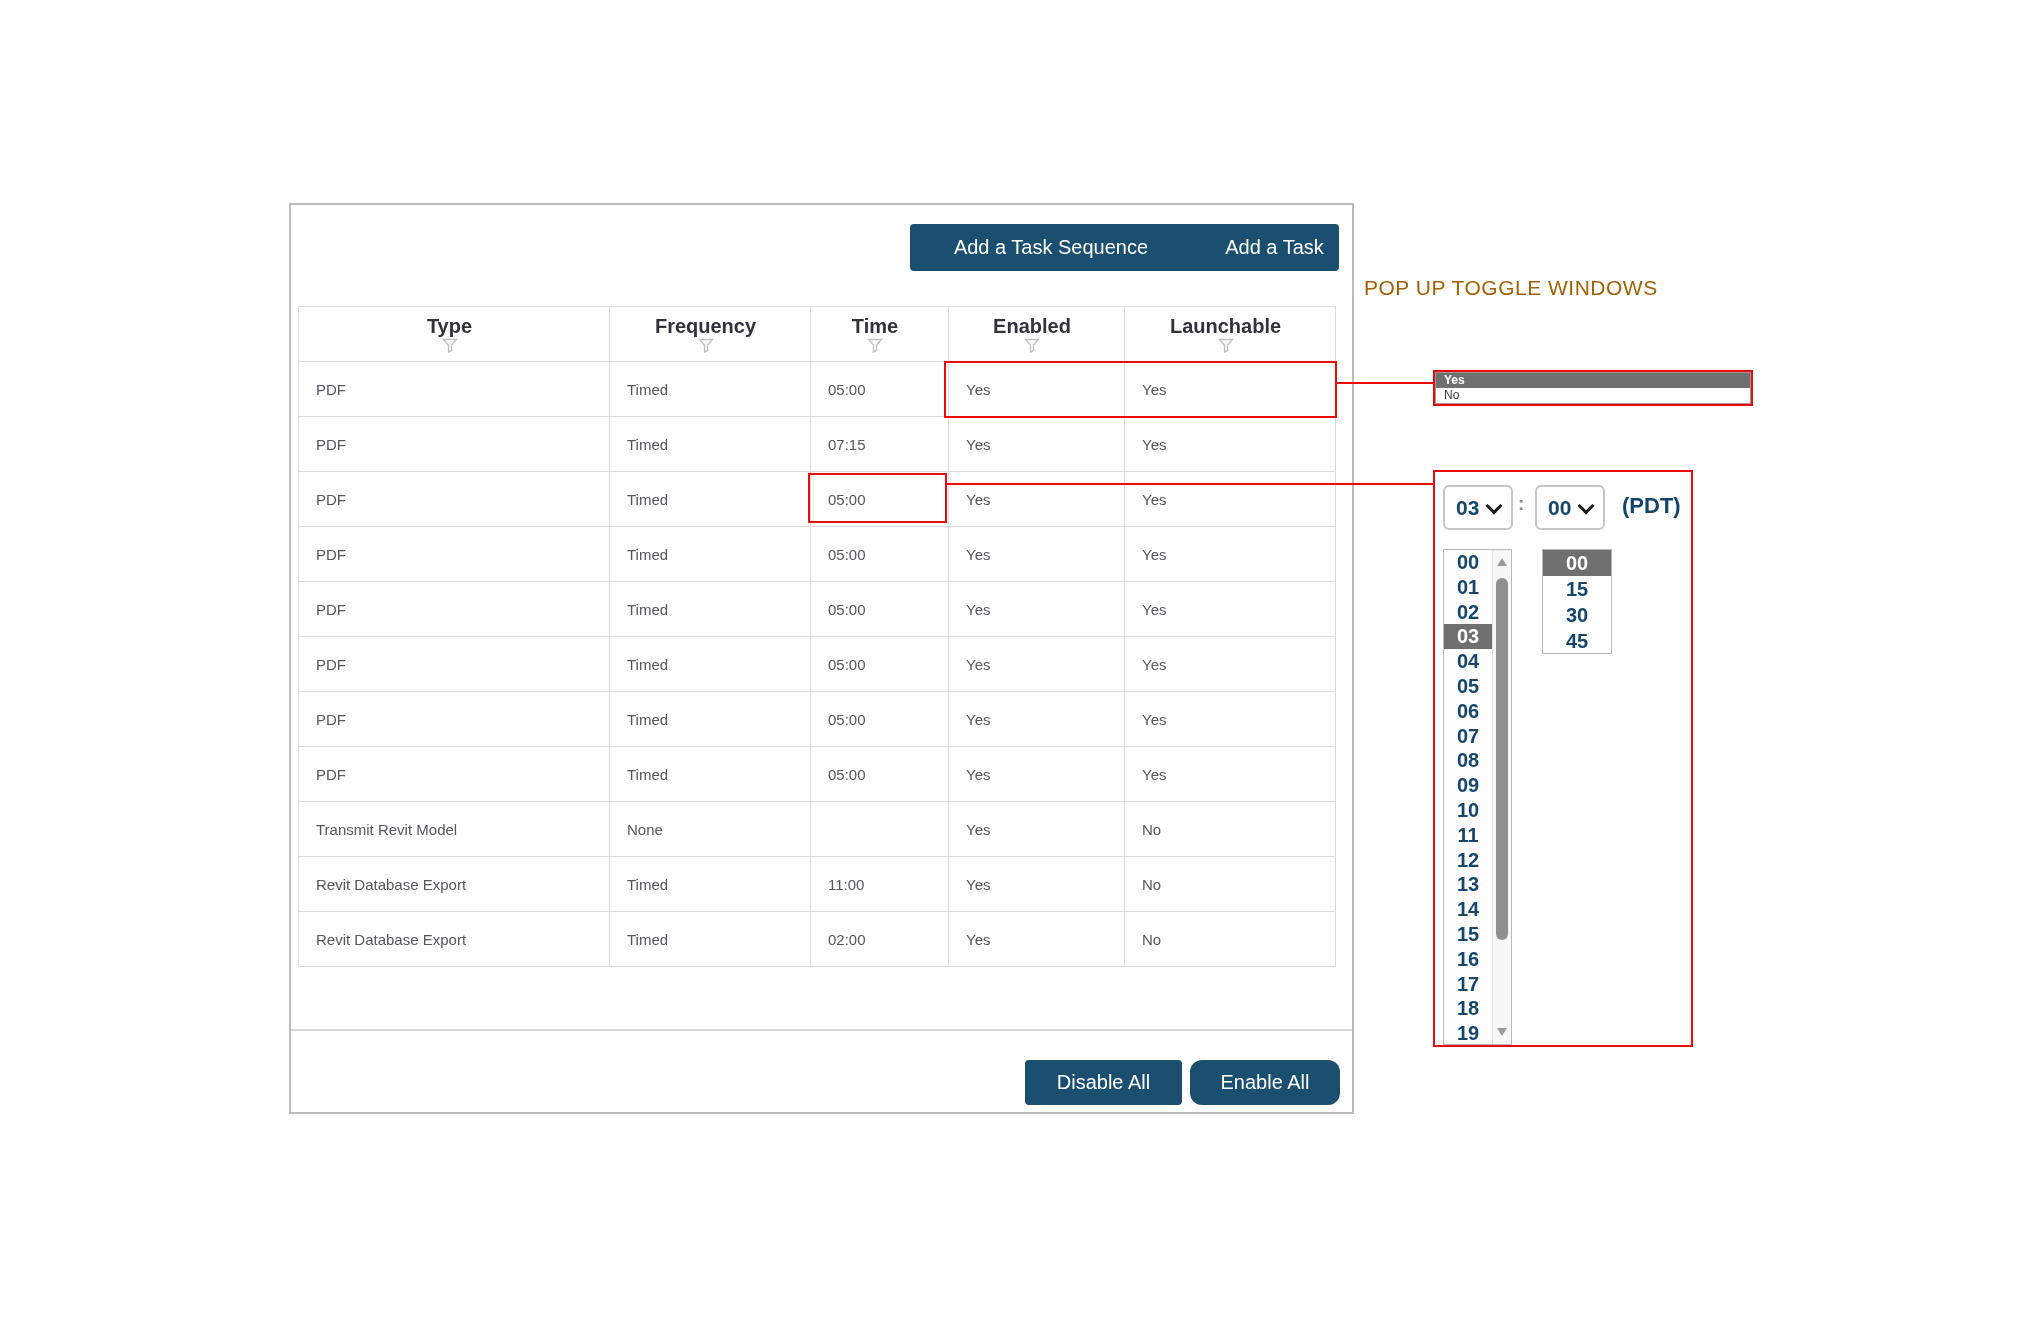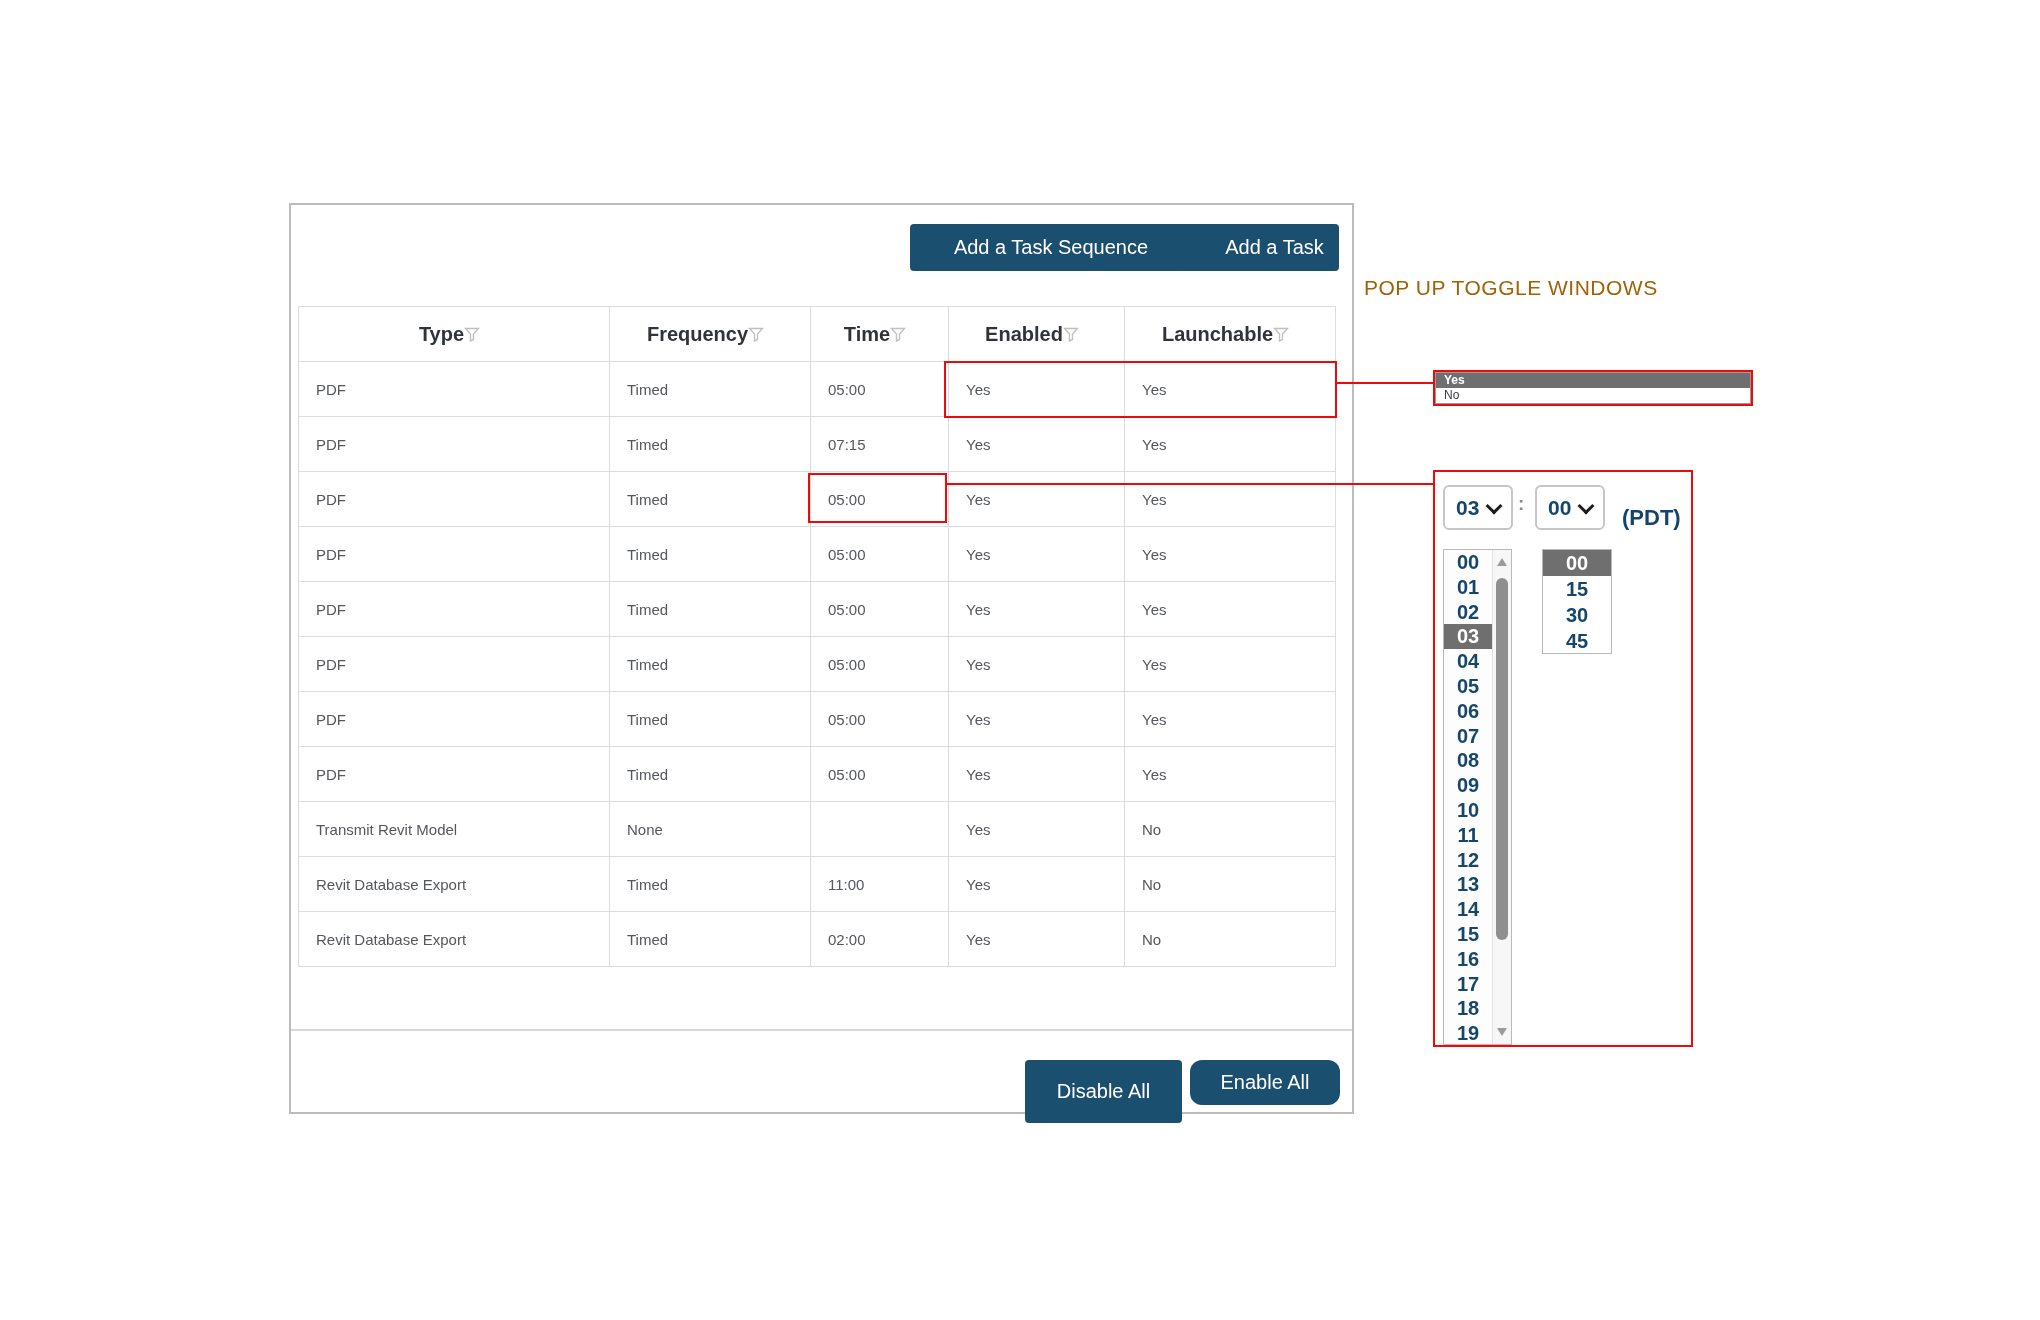--- a/index.html
+++ b/index.html
@@ -15,38 +15,38 @@
     left:289px;top:203px;width:1065px;height:911px;
     background:#fff;border:2px solid #bcbcbc;box-sizing:border-box;
   }
   .btn{
     position:absolute;background:#1b4f70;color:#fff;border:none;border-radius:4px;
     font-family:"Liberation Sans",sans-serif;font-size:20px;cursor:pointer;
     display:flex;align-items:center;justify-content:center;
   }
   .btn-add-seq{left:619px;top:19px;width:282px;height:47px;}
   .btn-add-task{left:889px;top:19px;width:159px;height:47px;padding-left:36px;}
-  .btn-disable{left:734px;top:855px;width:157px;height:63px;}
+  .btn-disable{left:734px;top:855px;width:157px;height:45px;}
   .btn-enable{left:899px;top:855px;width:150px;height:45px;border-radius:12px;}
   .footer-divider{left:0;top:824px;width:1061px;height:2px;background:#d8d8d8;}
 
   
   table.tasks{
     position:absolute;left:7px;top:101px;width:1037px;
     border-collapse:collapse;table-layout:fixed;
   }
   table.tasks th, table.tasks td{
     border:1px solid #dcdcdc;height:54px;padding:0 0 0 17px;
     text-align:left;vertical-align:middle;overflow:hidden;white-space:nowrap;
   }
   table.tasks th{
     font-size:20px;font-weight:bold;color:#303338;background:#fff;
   }
   table.tasks td{font-size:15px;color:#54575c;}
-  th .hwrap{display:flex;align-items:center;justify-content:center;padding-right:26px;}
+  th .hwrap{display:flex;align-items:center;justify-content:center;padding-right:26px;flex-direction:column;}
   .funnel{display:inline-flex;align-items:center;}
 
   
   .red-title{
     left:1364px;top:276px;color:#a16207;font-size:21px;letter-spacing:.5px;white-space:nowrap;
   }
   .red-rect{border:2px solid #ea0b0b;box-sizing:border-box;background:transparent;}
   .rect-enabled{left:944px;top:361px;width:393px;height:57px;}
   .rect-time{left:808px;top:473px;width:139px;height:50px;}
   .line{background:#ea0b0b;height:2px;}
@@ -73,21 +73,21 @@
     justify-content:space-between;padding:0 11px;cursor:pointer;
   }
   .selbox .val{font-size:21px;font-weight:bold;color:#17466b;}
   .chev{
     display:inline-block;width:9px;height:9px;border-right:3px solid #1d1d1d;
     border-bottom:3px solid #1d1d1d;transform:rotate(45deg);margin-bottom:4px;
   }
   .sel-hour{left:1443px;top:485px;}
   .sel-min{left:1535px;top:485px;}
   .colon{left:1518px;top:493px;font-size:19px;color:#8b8b8b;font-weight:bold;}
-  .pdt{left:1622px;top:493px;font-size:22px;font-weight:bold;color:#14446e;white-space:nowrap;margin-top:12px;}
+  .pdt{left:1622px;top:493px;font-size:22px;font-weight:bold;color:#14446e;white-space:nowrap;}
 
   .hour-list{
     left:1443px;top:549px;width:69px;height:496px;border:1px solid #b9b9b9;
     box-sizing:border-box;background:#fdfdfd;overflow:hidden;
   }
   .hour-items{position:absolute;left:0;top:0;width:48px;}
   .hour-items .item, .min-list .item{
     height:24.8px;line-height:24.8px;text-align:center;
     font-size:20px;font-weight:bold;color:#17466b;background:transparent;
   }

